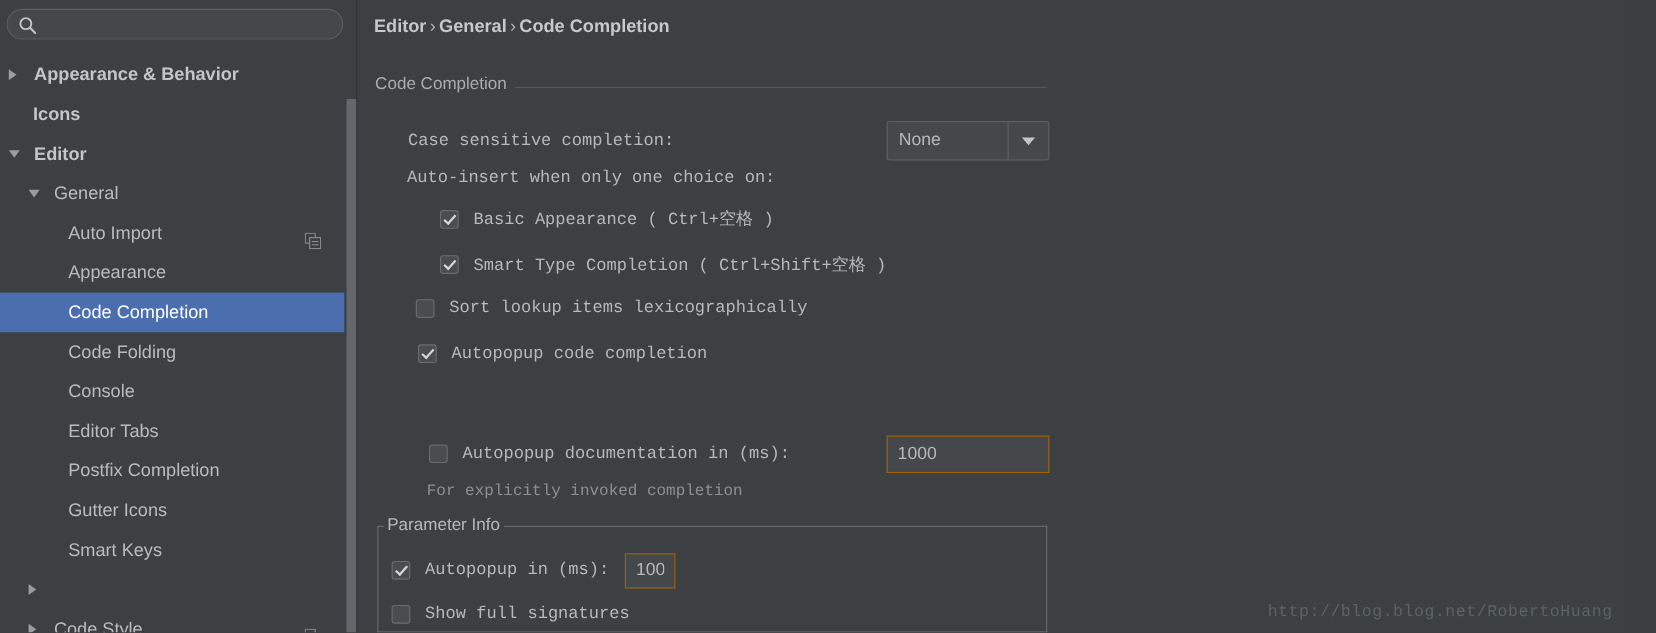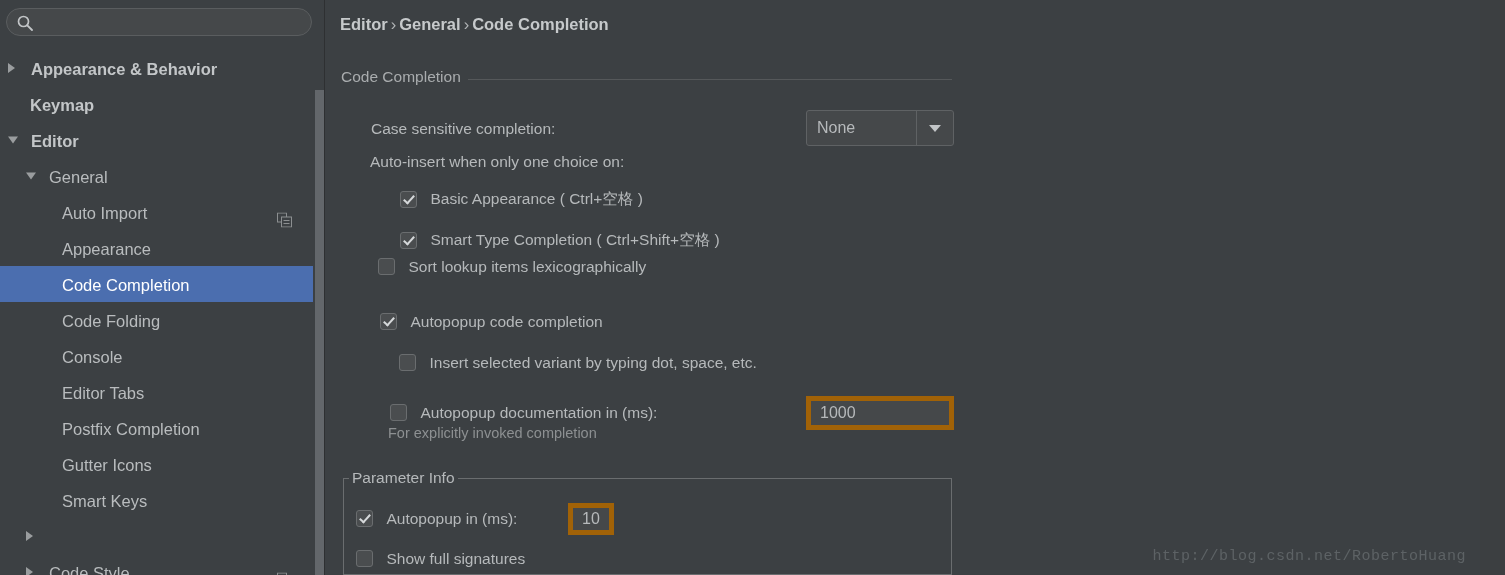--- a/index.html
+++ b/index.html
@@ -163,20 +163,21 @@
   }
 
   .row {
     position: absolute;
     white-space: nowrap;
   }
   .lbl {
     font-size: 15.5px;
     color: #b6b9bb;
     vertical-align: middle;
+    font-family: Liberation Mono, monospace;
   }
   .lbl.muted {
     color: #8d9092;
     font-size: 14.5px;
   }
 
   
   .cb {
     display: inline-block;
     width: 17px; height: 17px;
@@ -196,21 +197,21 @@
     border: solid #d5d8da;
     border-width: 0 2px 2px 0;
     transform: rotate(42deg);
   }
 
   
   .tfield {
     position: absolute;
     box-sizing: border-box;
     background: #45484a;
-    border: 5px solid #a16207;
+    border: 1px solid #a16207;
     color: #b6b9bb;
     font-family: "Liberation Sans", sans-serif;
     font-size: 16px;
     padding: 0 9px;
     outline: none;
   }
 
   
   #combo {
     position: absolute;
@@ -294,21 +295,21 @@
       <svg width="18" height="18" viewBox="0 0 18 18">
         <circle cx="7.5" cy="7.5" r="5" fill="none" stroke="#c2c5c7" stroke-width="1.7"></circle>
         <line x1="11.3" y1="11.3" x2="16" y2="16" stroke="#c2c5c7" stroke-width="1.9" stroke-linecap="round"></line>
       </svg>
     </span>
     <input id="search-input" type="text" placeholder="" value="" style="">
   </div>
 
   <div id="tree">
       <div class="tree-row bold"><span class="twisty collapsed" style="left: 8px;"></span><span class="tree-label" style="margin-left: 31px;">Appearance &amp; Behavior</span></div>
-      <div class="tree-row bold"><span class="tree-label" style="margin-left: 30px;">Keymap</span></div>
+      <div class="tree-row bold"><span class="tree-label" style="margin-left: 30px;">Icons</span></div>
       <div class="tree-row bold"><span class="twisty expanded" style="left: 8px;"></span><span class="tree-label" style="margin-left: 31px;">Editor</span></div>
       <div class="tree-row"><span class="twisty expanded" style="left: 26px;"></span><span class="tree-label" style="margin-left: 49px;">General</span></div>
       <div class="tree-row"><span class="tree-label" style="margin-left: 62px;">Auto Import</span><span class="copy-icon"><svg width="15" height="15" viewBox="0 0 15 15">
             <rect x="0.5" y="0.5" width="9" height="9" fill="none" stroke="#8c8f91"></rect>
             <rect x="4.5" y="4.5" width="10" height="10" fill="#3c4043" stroke="#8c8f91"></rect>
             <line x1="6.5" y1="8" x2="12.5" y2="8" stroke="#8c8f91"></line>
             <line x1="6.5" y1="11" x2="12.5" y2="11" stroke="#8c8f91"></line>
           </svg></span></div>
       <div class="tree-row"><span class="tree-label" style="margin-left: 62px;">Appearance</span></div>
       <div class="tree-row selected"><span class="tree-label" style="margin-left: 62px;">Code Completion</span></div>
@@ -357,55 +358,51 @@
   <div class="row" style="left:75px; top:189px;">
     <span class="cb on"></span>
     <span class="lbl">Basic Appearance ( Ctrl+空格 )</span>
   </div>
 
   <div class="row" style="left:75px; top:230px;">
     <span class="cb on"></span>
     <span class="lbl">Smart Type Completion ( Ctrl+Shift+空格 )</span>
   </div>
 
-  <div class="row" style="left:53px; top:257px;">
+  <div class="row" style="left:53px; top:271px;">
     <span class="cb"></span>
     <span class="lbl">Sort lookup items lexicographically</span>
   </div>
 
   <div class="row" style="left:55px; top:312px;">
     <span class="cb on"></span>
     <span class="lbl">Autopopup code completion</span>
   </div>
 
-  <div class="row" style="left:74px; top:353px;">
-    <span class="cb"></span>
-    <span class="lbl">Insert selected variant by typing dot, space, etc.</span>
-  </div>
 
   <div class="row" style="left:53px; top:403px;margin-left:12px;">
     <span class="cb"></span>
     <span class="lbl">Autopopup documentation in (ms):</span>
   </div>
   <input class="tfield" style="left: 481px; top: 396px; width: 148px; height: 34px;" value="1000">
 
-  <div class="row" style="left:63px; top:423px;">
+  <div class="row" style="left:63px; top:438px;">
     <span class="lbl muted">For explicitly invoked completion</span>
   </div>
 
   <div id="param-group"></div>
   <div id="param-group-topleft"></div>
   <div id="param-group-topright"></div>
   <div id="param-group-legend">Parameter Info</div>
 
   <div class="row" style="left:31px; top:509px;">
     <span class="cb on"></span>
     <span class="lbl">Autopopup in (ms):</span>
   </div>
   <input class="tfield" style="left: 243px; top: 503px; width: 46px; height: 32px;" value="1000">
 
   <div class="row" style="left:31px; top:549px;">
     <span class="cb"></span>
     <span class="lbl">Show full signatures</span>
   </div>
 
-  <div id="watermark">http://blog.csdn.net/RobertoHuang</div>
+  <div id="watermark">http://blog.blog.net/RobertoHuang</div>
 </div>
 
 </body></html>

